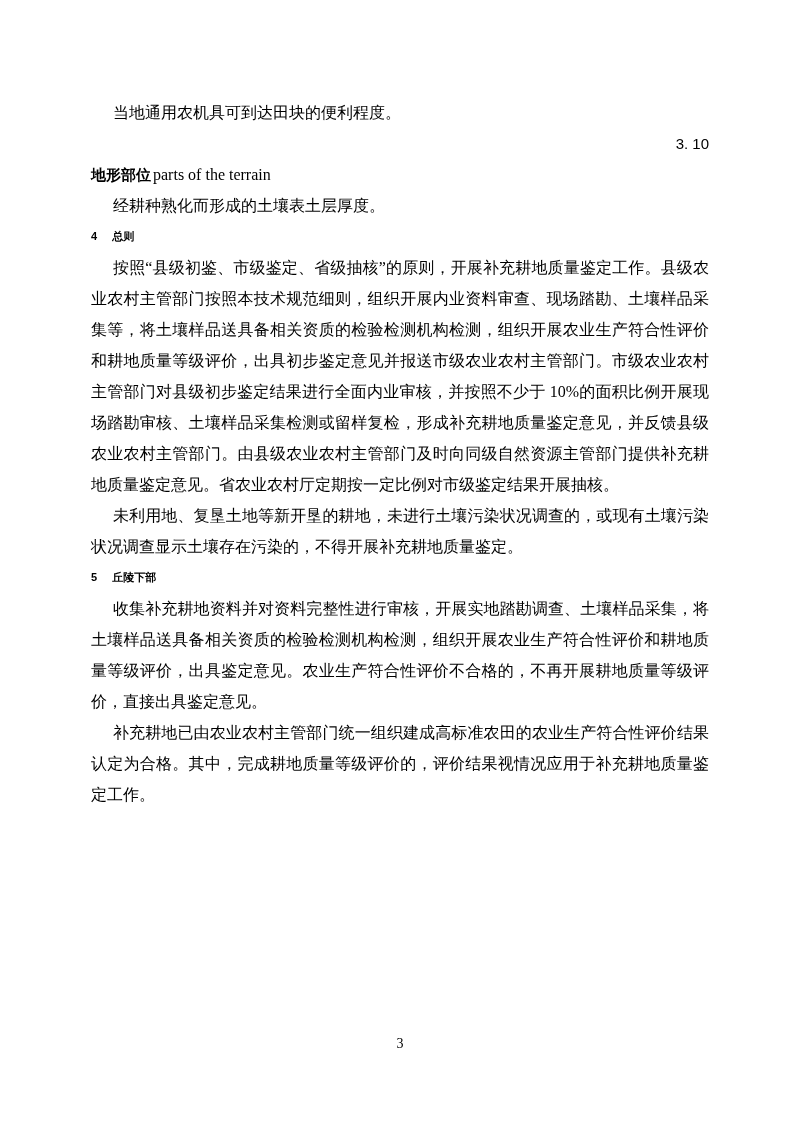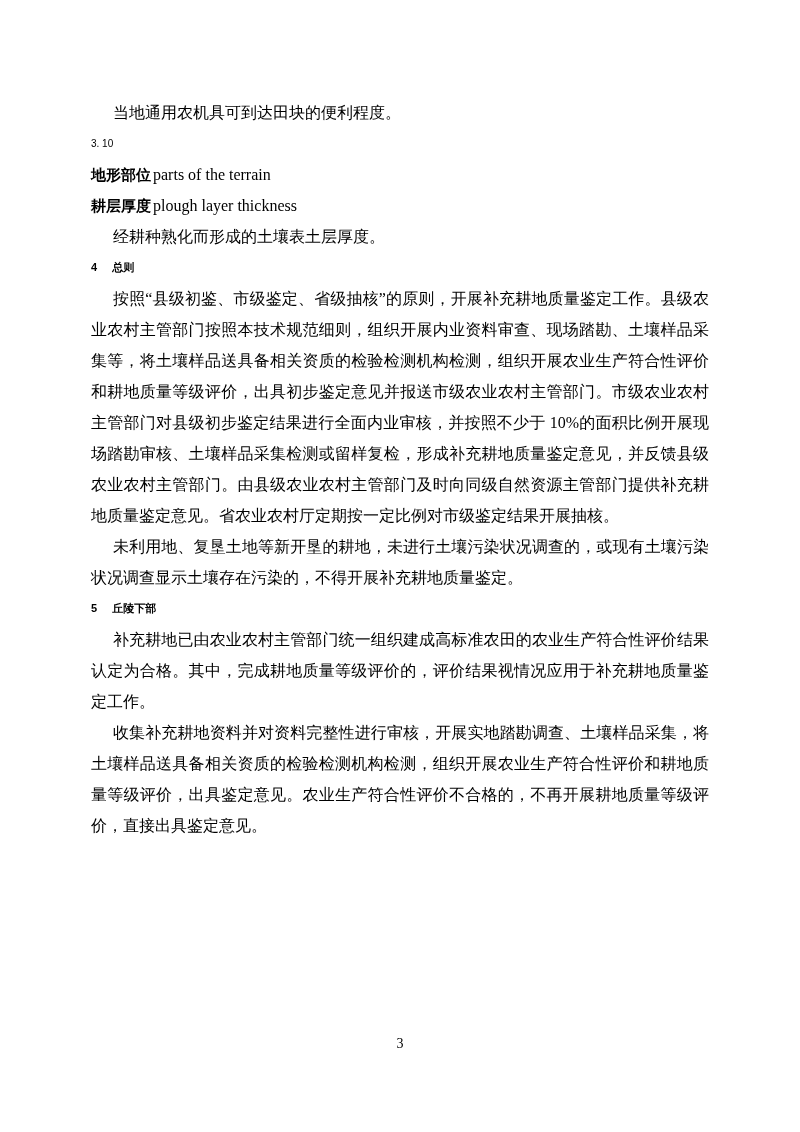--- a/index.html
+++ b/index.html
@@ -20,22 +20,22 @@
     left: 91px; top: 97px;
     width: 618px;
     font-size: 16px;
     line-height: 31px;
     text-align: justify;
   }
   .content p { margin: 0; padding: 0; }
   .para { text-indent: 22px; }
   .clause-no {
     font-family: "Liberation Sans", "DejaVu Sans", sans-serif;
-    font-size: 10px;
-    text-align: left;
+    font-size: 15px;
+    text-align: right;
     text-indent: 0;
   }
   .term-line {
     text-align: left;
     padding-left: 27px;
   }
   .term-zh {
     font-family: "Liberation Sans", "DejaVu Sans", sans-serif;
     font-weight: bold;
     font-size: 15px;
@@ -69,34 +69,33 @@
   <div class="content">
 
     <p class="para">当地通用农机具可到达田块的便利程度。</p>
 
     <p class="clause-no">3. 10</p>
 
     <p class="term-line"><span class="term-zh">地形部位</span><span class="term-en">parts of the terrain</span></p>
 
 
 
-    <p class="term-line"><span class="term-zh">耕层厚度</span><span class="term-en">plough layer thickness</span></p>
 
     <p class="para">经耕种熟化而形成的土壤表土层厚度。</p>
 
     <p class="heading"><span class="h-num">4</span><span>总则</span></p>
 
     <p class="para">按照“县级初鉴、市级鉴定、省级抽核”的原则，开展补充耕地质量鉴定工作。县级农业农村主管部门按照本技术规范细则，组织开展内业资料审查、现场踏勘、土壤样品采集等，将土壤样品送具备相关资质的检验检测机构检测，组织开展农业生产符合性评价和耕地质量等级评价，出具初步鉴定意见并报送市级农业农村主管部门。市级农业农村主管部门对县级初步鉴定结果进行全面内业审核，并按照不少于 10%的面积比例开展现场踏勘审核、土壤样品采集检测或留样复检，形成补充耕地质量鉴定意见，并反馈县级农业农村主管部门。由县级农业农村主管部门及时向同级自然资源主管部门提供补充耕地质量鉴定意见。省农业农村厅定期按一定比例对市级鉴定结果开展抽核。</p>
 
     <p class="para">未利用地、复垦土地等新开垦的耕地，未进行土壤污染状况调查的，或现有土壤污染状况调查显示土壤存在污染的，不得开展补充耕地质量鉴定。</p>
 
     <p class="heading"><span class="h-num">5</span><span>丘陵下部</span></p>
 
+    <p class="para">收集补充耕地资料并对资料完整性进行审核，开展实地踏勘调查、土壤样品采集，将土壤样品送具备相关资质的检验检测机构检测，组织开展农业生产符合性评价和耕地质量等级评价，出具鉴定意见。农业生产符合性评价不合格的，不再开展耕地质量等级评价，直接出具鉴定意见。</p>
+
     <p class="para">补充耕地已由农业农村主管部门统一组织建成高标准农田的农业生产符合性评价结果认定为合格。其中，完成耕地质量等级评价的，评价结果视情况应用于补充耕地质量鉴定工作。</p>
-
-    <p class="para">收集补充耕地资料并对资料完整性进行审核，开展实地踏勘调查、土壤样品采集，将土壤样品送具备相关资质的检验检测机构检测，组织开展农业生产符合性评价和耕地质量等级评价，出具鉴定意见。农业生产符合性评价不合格的，不再开展耕地质量等级评价，直接出具鉴定意见。</p>
 
   </div>
 
   <div class="footer">
     <span>3</span>
   </div>
 </div>
 
 </body></html>

